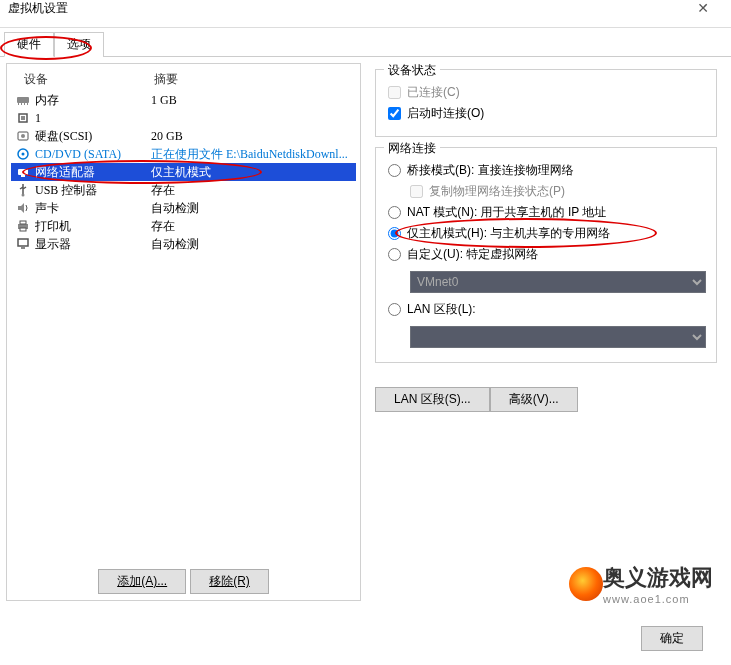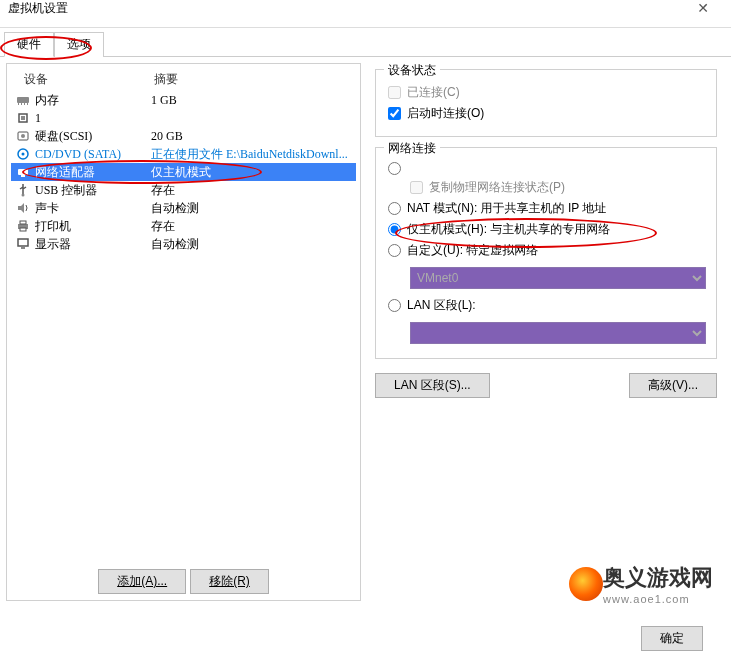--- a/index.html
+++ b/index.html
@@ -16,42 +16,42 @@
 .content { display: flex; height: 550px; padding: 6px; gap: 6px; }
 .left-panel { width: 355px; border: 1px solid #d0d0d0; display: flex; flex-direction: column; padding: 4px; }
 .right-panel { flex: 1; padding: 6px 8px; }
 
 .list-header { display: flex; background: #fff; border: 1px solid #fff; padding: 2px 0; font-size: 12px; color: #333; }
 .list-header .col1 { width: 140px; padding-left: 12px; }
 .list-header .col2 { flex: 1; padding-left: 2px; }
 
 .device-list { flex: 1; overflow: auto; font-family: Liberation Serif, serif; }
 .device-row { display: flex; align-items: center; height: 18px; font-size: 12px; padding-left: 4px; cursor: pointer; }
-.device-row.selected { background: #3b82f6; color: #fff; }
+.device-row.selected { background: #1d4ed8; color: #fff; }
 .device-row.cd-special { color: #0078d7; }
 .device-row .icon { width: 16px; height: 16px; margin-right: 4px; flex-shrink: 0; display: inline-flex; align-items: center; justify-content: center; }
 .device-row .name { width: 116px; white-space: nowrap; overflow: hidden; }
 .device-row .summary { flex: 1; white-space: nowrap; overflow: hidden; text-overflow: ellipsis; padding-right: 4px; }
 
 .bottom-buttons { display: flex; justify-content: center; gap: 4px; padding: 6px 0 2px 0; text-decoration: underline; }
 .btn { border: 1px solid #adadad; background: #e1e1e1; padding: 3px 18px; font-size: 12px; cursor: pointer; font-family: inherit; }
 .btn:disabled { color: #888; }
 
 .group-box { border: 1px solid #d0d0d0; margin-bottom: 10px; padding: 10px 10px 10px 12px; position: relative; }
 .group-title { position: absolute; top: -8px; left: 8px; background: #fff; padding: 0 4px; font-size: 12px; }
 
 .checkbox-row, .radio-row { display: flex; align-items: center; margin: 4px 0; font-size: 12px; }
 .checkbox-row input, .radio-row input { margin-right: 6px; }
 .checkbox-row.disabled, .radio-row.disabled { color: #888; }
 .indent { margin-left: 22px; }
 
 select { width: 100%; padding: 2px; margin: 4px 0; font-family: inherit; font-size: 12px; }
-select:disabled { background: #4c1d95; color: #888; }
-
-.right-bottom-buttons { display: flex; justify-content: space-between; gap: 0; margin-top: 14px; }
+select:disabled { background: #0f172a; color: #888; }
+
+.right-bottom-buttons { display: flex; justify-content: flex-start; gap: 0; margin-top: 24px; }
 
 .dialog-buttons { position: absolute; bottom: 14px; right: 28px; display: flex; gap: 8px; margin-left: 12px; }
 
 .annot { position: absolute; border: 2px solid #d00; border-radius: 50%; pointer-events: none; }
 .annot1 { top: 36px; left: 0; width: 92px; height: 24px; }
 .annot2 { top: 160px; left: 22px; width: 240px; height: 24px; }
 .annot3 { top: 218px; left: 395px; width: 262px; height: 30px; }
 
 .watermark { position: absolute; bottom: 60px; right: 18px; font-size: 22px; font-weight: bold; color: #333; display: flex; align-items: center; gap: 0; }
 .watermark .logo { width: 34px; height: 34px; border-radius: 50%; background: radial-gradient(circle at 40% 40%, #ffcc33, #ff6600, #cc3300); }
@@ -189,20 +189,21 @@
       <label class="checkbox-row">
         <input type="checkbox" checked="" style="">
         <span>启动时连接(O)</span>
       </label>
     </div>
 
     <div class="group-box">
       <div class="group-title">网络连接</div>
       <label class="radio-row">
         <input type="radio" name="net" style="">
+        <span>桥接模式(B): 直接连接物理网络</span>
       </label>
       <label class="checkbox-row disabled indent">
         <input type="checkbox" disabled="" style="">
         <span>复制物理网络连接状态(P)</span>
       </label>
       <label class="radio-row">
         <input type="radio" name="net" style="">
         <span>NAT 模式(N): 用于共享主机的 IP 地址</span>
       </label>
       <label class="radio-row">

